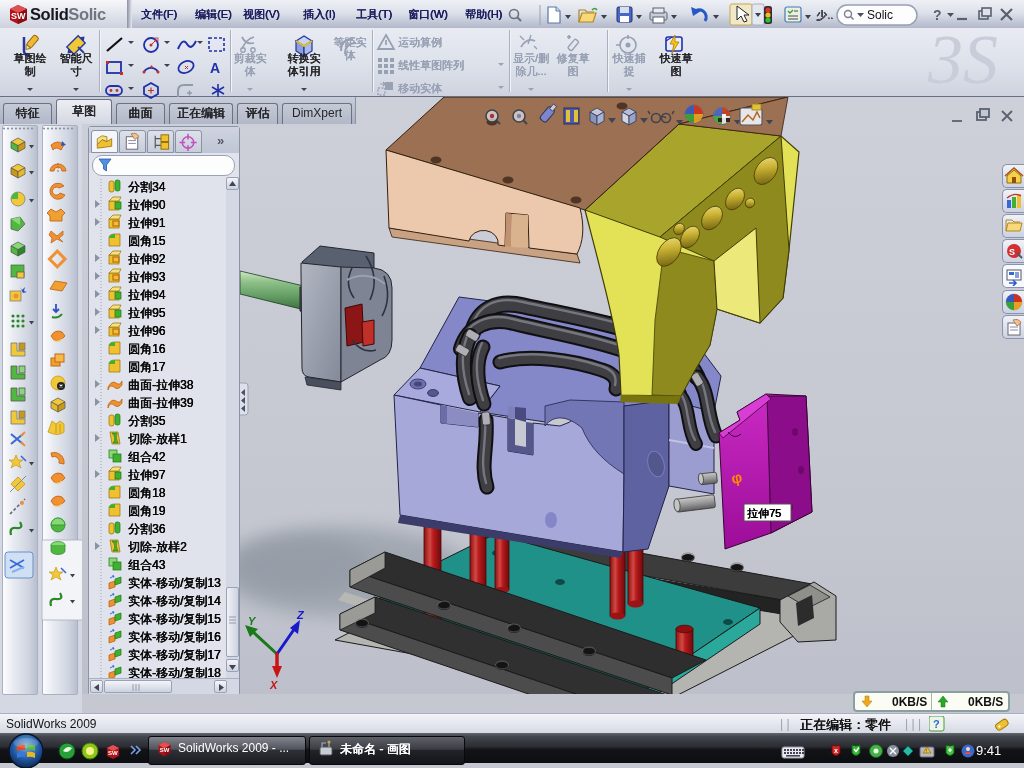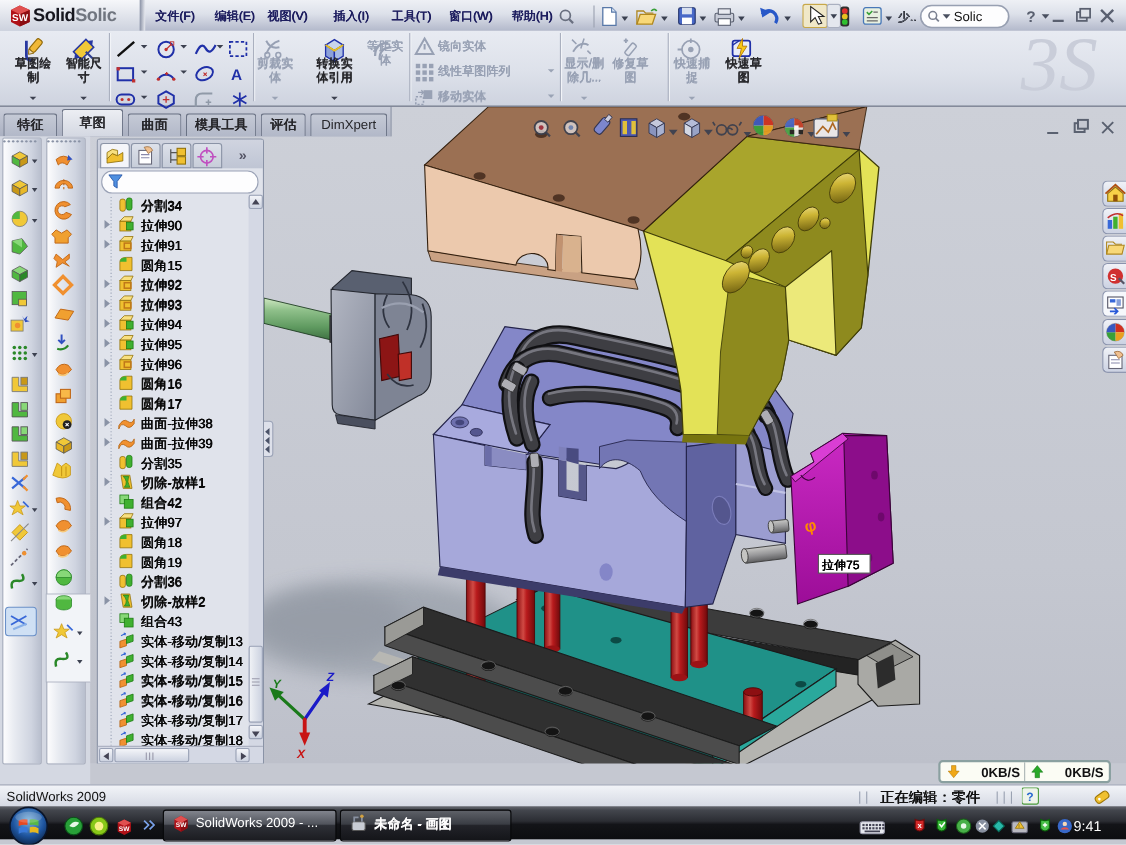--- a/index.html
+++ b/index.html
@@ -527,21 +527,21 @@
 <div class="dropv abs " style="left:301px;top:60px"></div>
 <svg class="abs" style="left:336px;top:5px" width="28" height="26" viewBox="0 0 28 26">
           <path d="M5,18 Q5,6 17,6 M9,21 Q9,10 20,10" fill="none" stroke="#98a1b4" stroke-width="2"></path>
         </svg>
 <div class="tbtxt cjk abs dis" style="left:310px;top:8px;width:80px">等距实<br>体</div>
 <div class="tsep abs" style="left:372px"></div>
 <svg class="abs" style="left:376px;top:5px" width="20" height="19" viewBox="0 0 20 19">
           <path d="M10,2 L18,16 L2,16 Z" fill="none" stroke="#98a1b4" stroke-width="1.8"></path>
           <line x1="10" y1="7" x2="10" y2="12" stroke="#98a1b4" stroke-width="1.8"></line>
         </svg>
-<div class="tbtxt dis cjk abs" style="left:398px;top:8px">镜向实体</div>
+<div class="tbtxt dis cjk abs" style="left:398px;top:8px">运动算例</div>
 <svg class="abs" style="left:376px;top:28px" width="20" height="19" viewBox="0 0 20 19">
           <rect x="2" y="2" width="4" height="4" fill="#98a1b4"></rect>
           <rect x="2" y="8" width="4" height="4" fill="#98a1b4"></rect>
           <rect x="2" y="14" width="4" height="4" fill="#98a1b4"></rect>
           <rect x="8" y="2" width="4" height="4" fill="#98a1b4"></rect>
           <rect x="8" y="8" width="4" height="4" fill="#98a1b4"></rect>
           <rect x="8" y="14" width="4" height="4" fill="#98a1b4"></rect>
           <rect x="14" y="2" width="4" height="4" fill="#98a1b4"></rect>
           <rect x="14" y="8" width="4" height="4" fill="#98a1b4"></rect>
           <rect x="14" y="14" width="4" height="4" fill="#98a1b4"></rect>
@@ -583,21 +583,21 @@
           <path d="M4,8 l6,-4" stroke="#2030a8" stroke-width="1.2"></path>
         </svg>
 <div class="tbtxt cjk abs " style="left:636px;top:24px;width:80px">快速草<br>图</div>
       </div>
 </div>
 
 <div id="tabstrip" class="abs">
  <div class="ctab cjk abs" style="left:3px;width:49px">特征</div>
  <div class="ctab act cjk abs" style="left:56px;width:56px">草图</div>
  <div class="ctab cjk abs" style="left:116px;width:49px">曲面</div>
- <div class="ctab cjk abs" style="left:169px;width:64px">模具工具</div>
+ <div class="ctab cjk abs" style="left:169px;width:64px">正在编辑</div>
  <div class="ctab cjk abs" style="left:237px;width:41px">评估</div>
  <div class="ctab abs" style="left:282px;width:70px">DimXpert</div>
 </div>
 
 <div id="leftbars" class="abs">
       <div class="lcol abs" style="left:2px;width:36px"></div>
       <div class="lcol abs" style="left:42px;width:36px"></div>
       <svg id="lbicons" class="abs" style="left:0;top:0" width="82" height="589" viewBox="0 124 82 589">
         <g fill="#8a93a6">
           <circle cx="4" cy="128.5" r="1.1"></circle>

